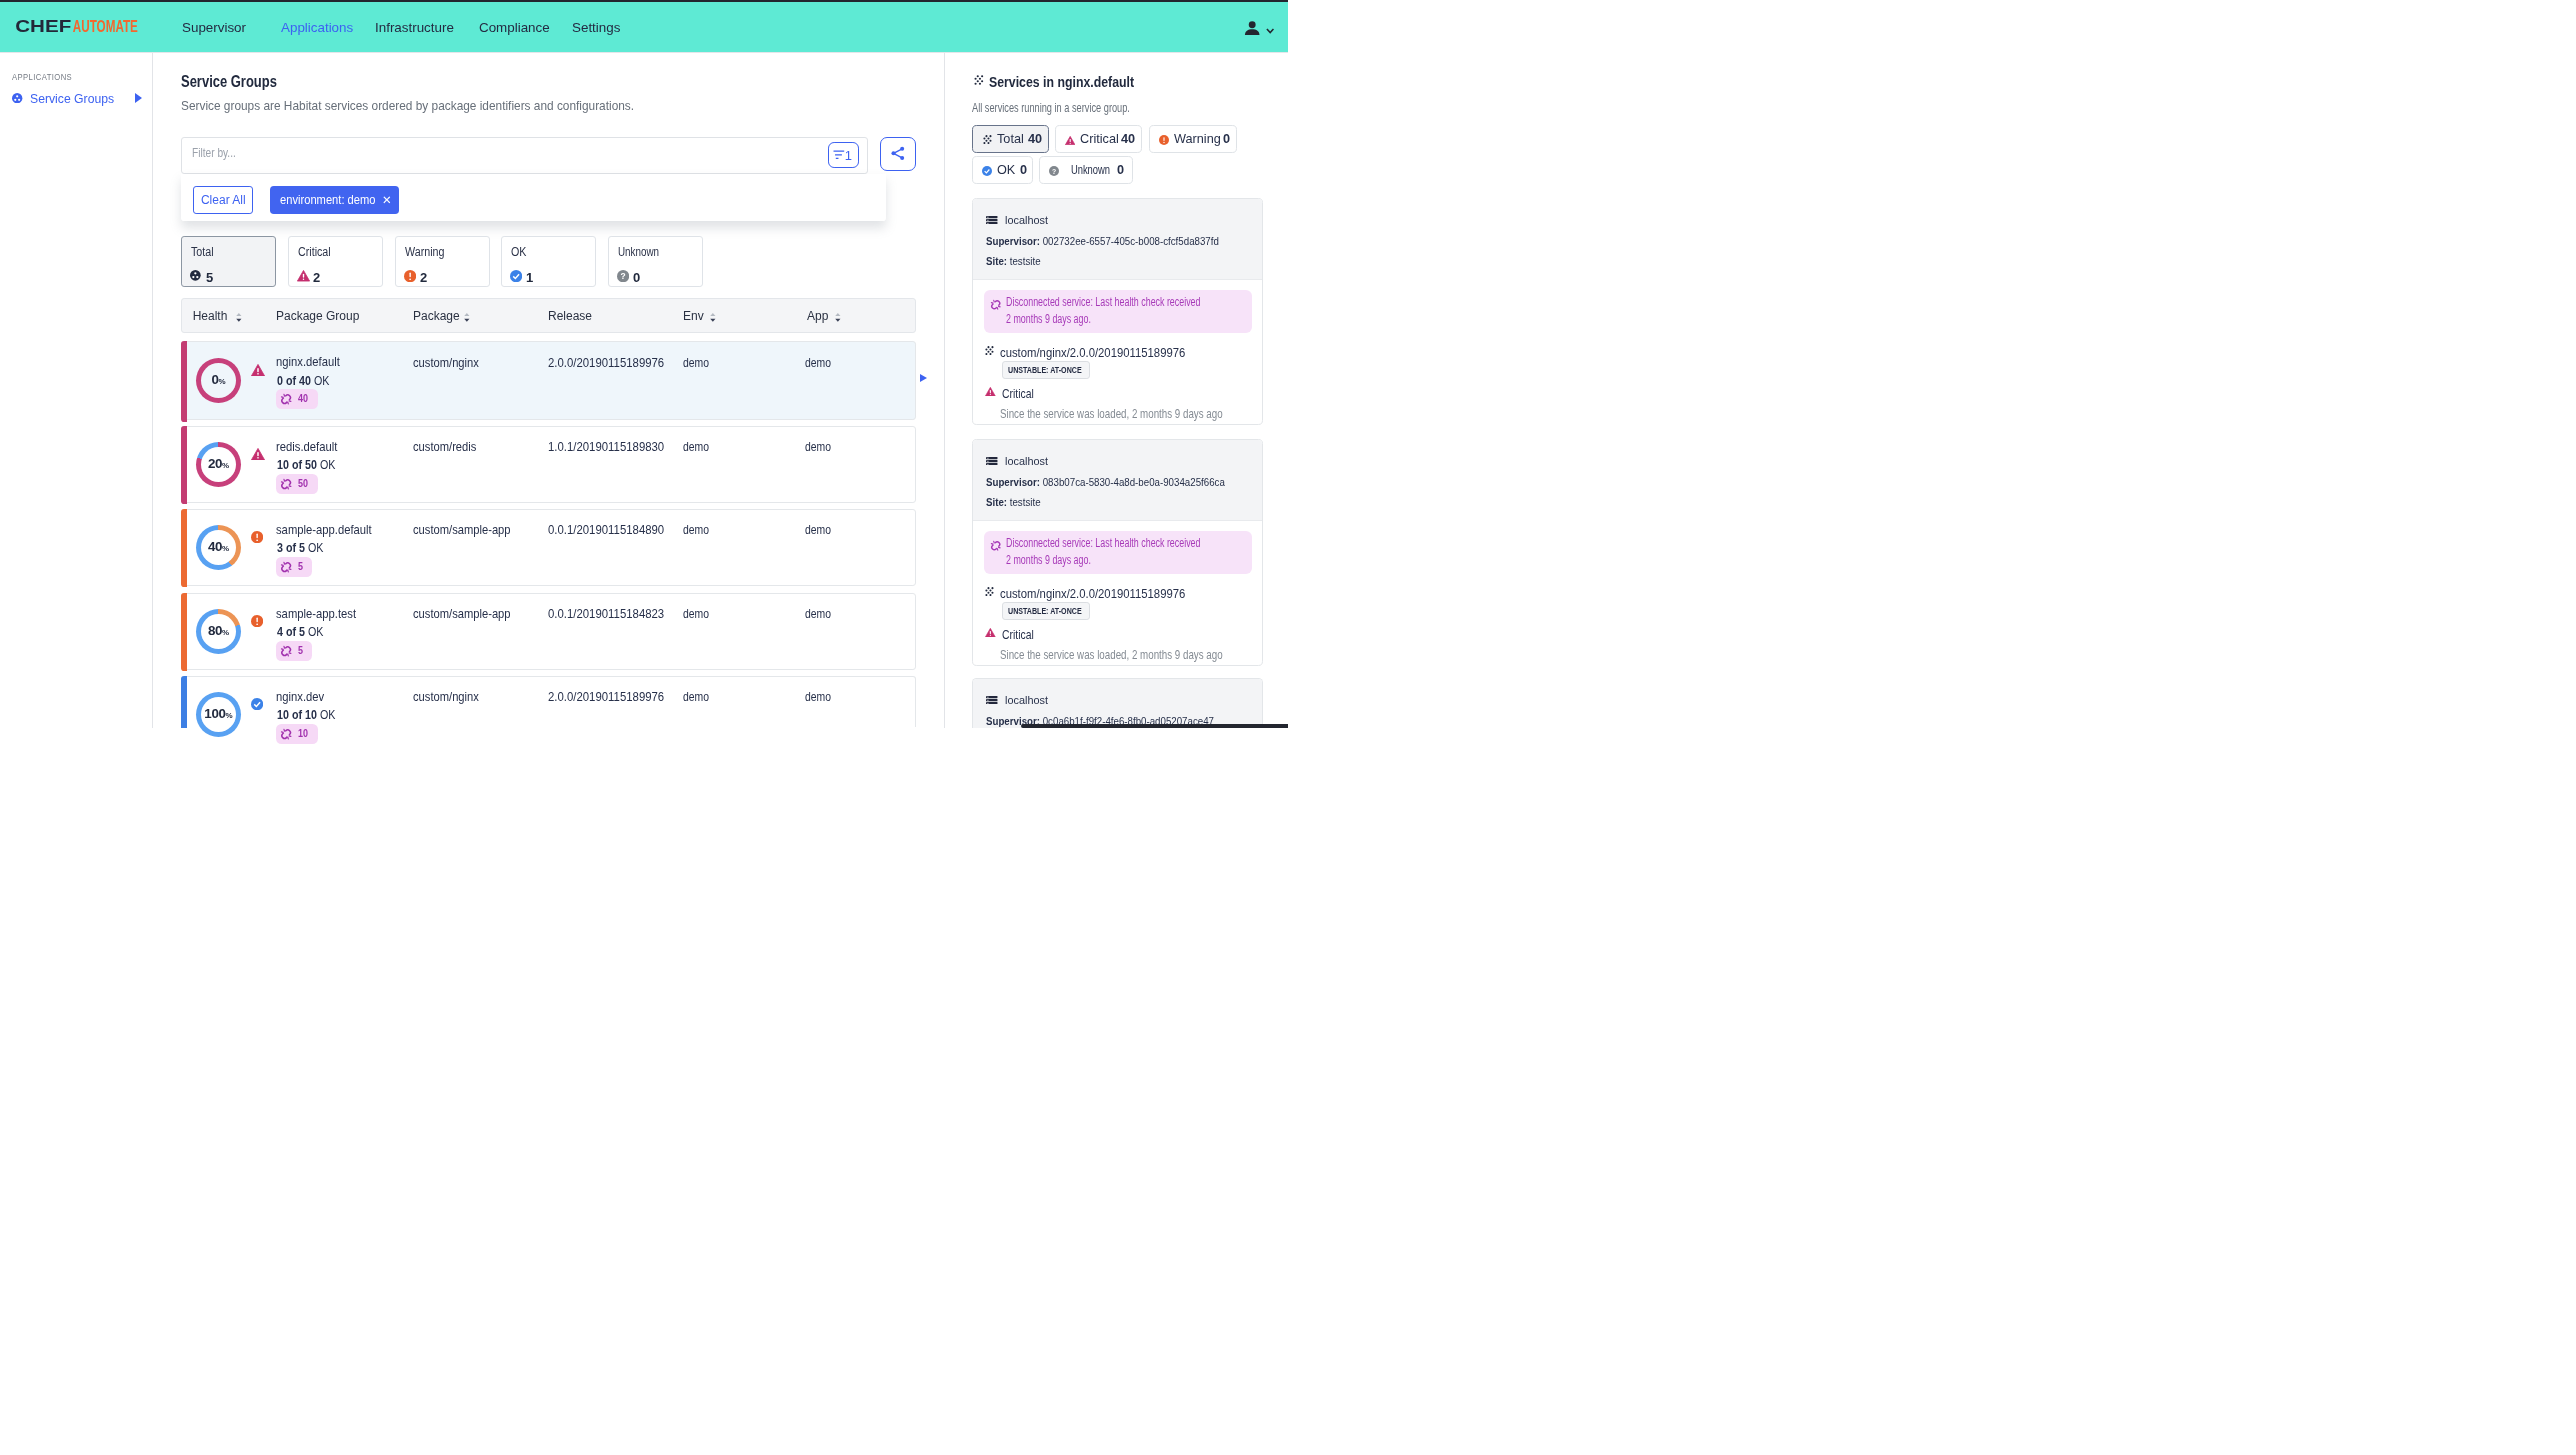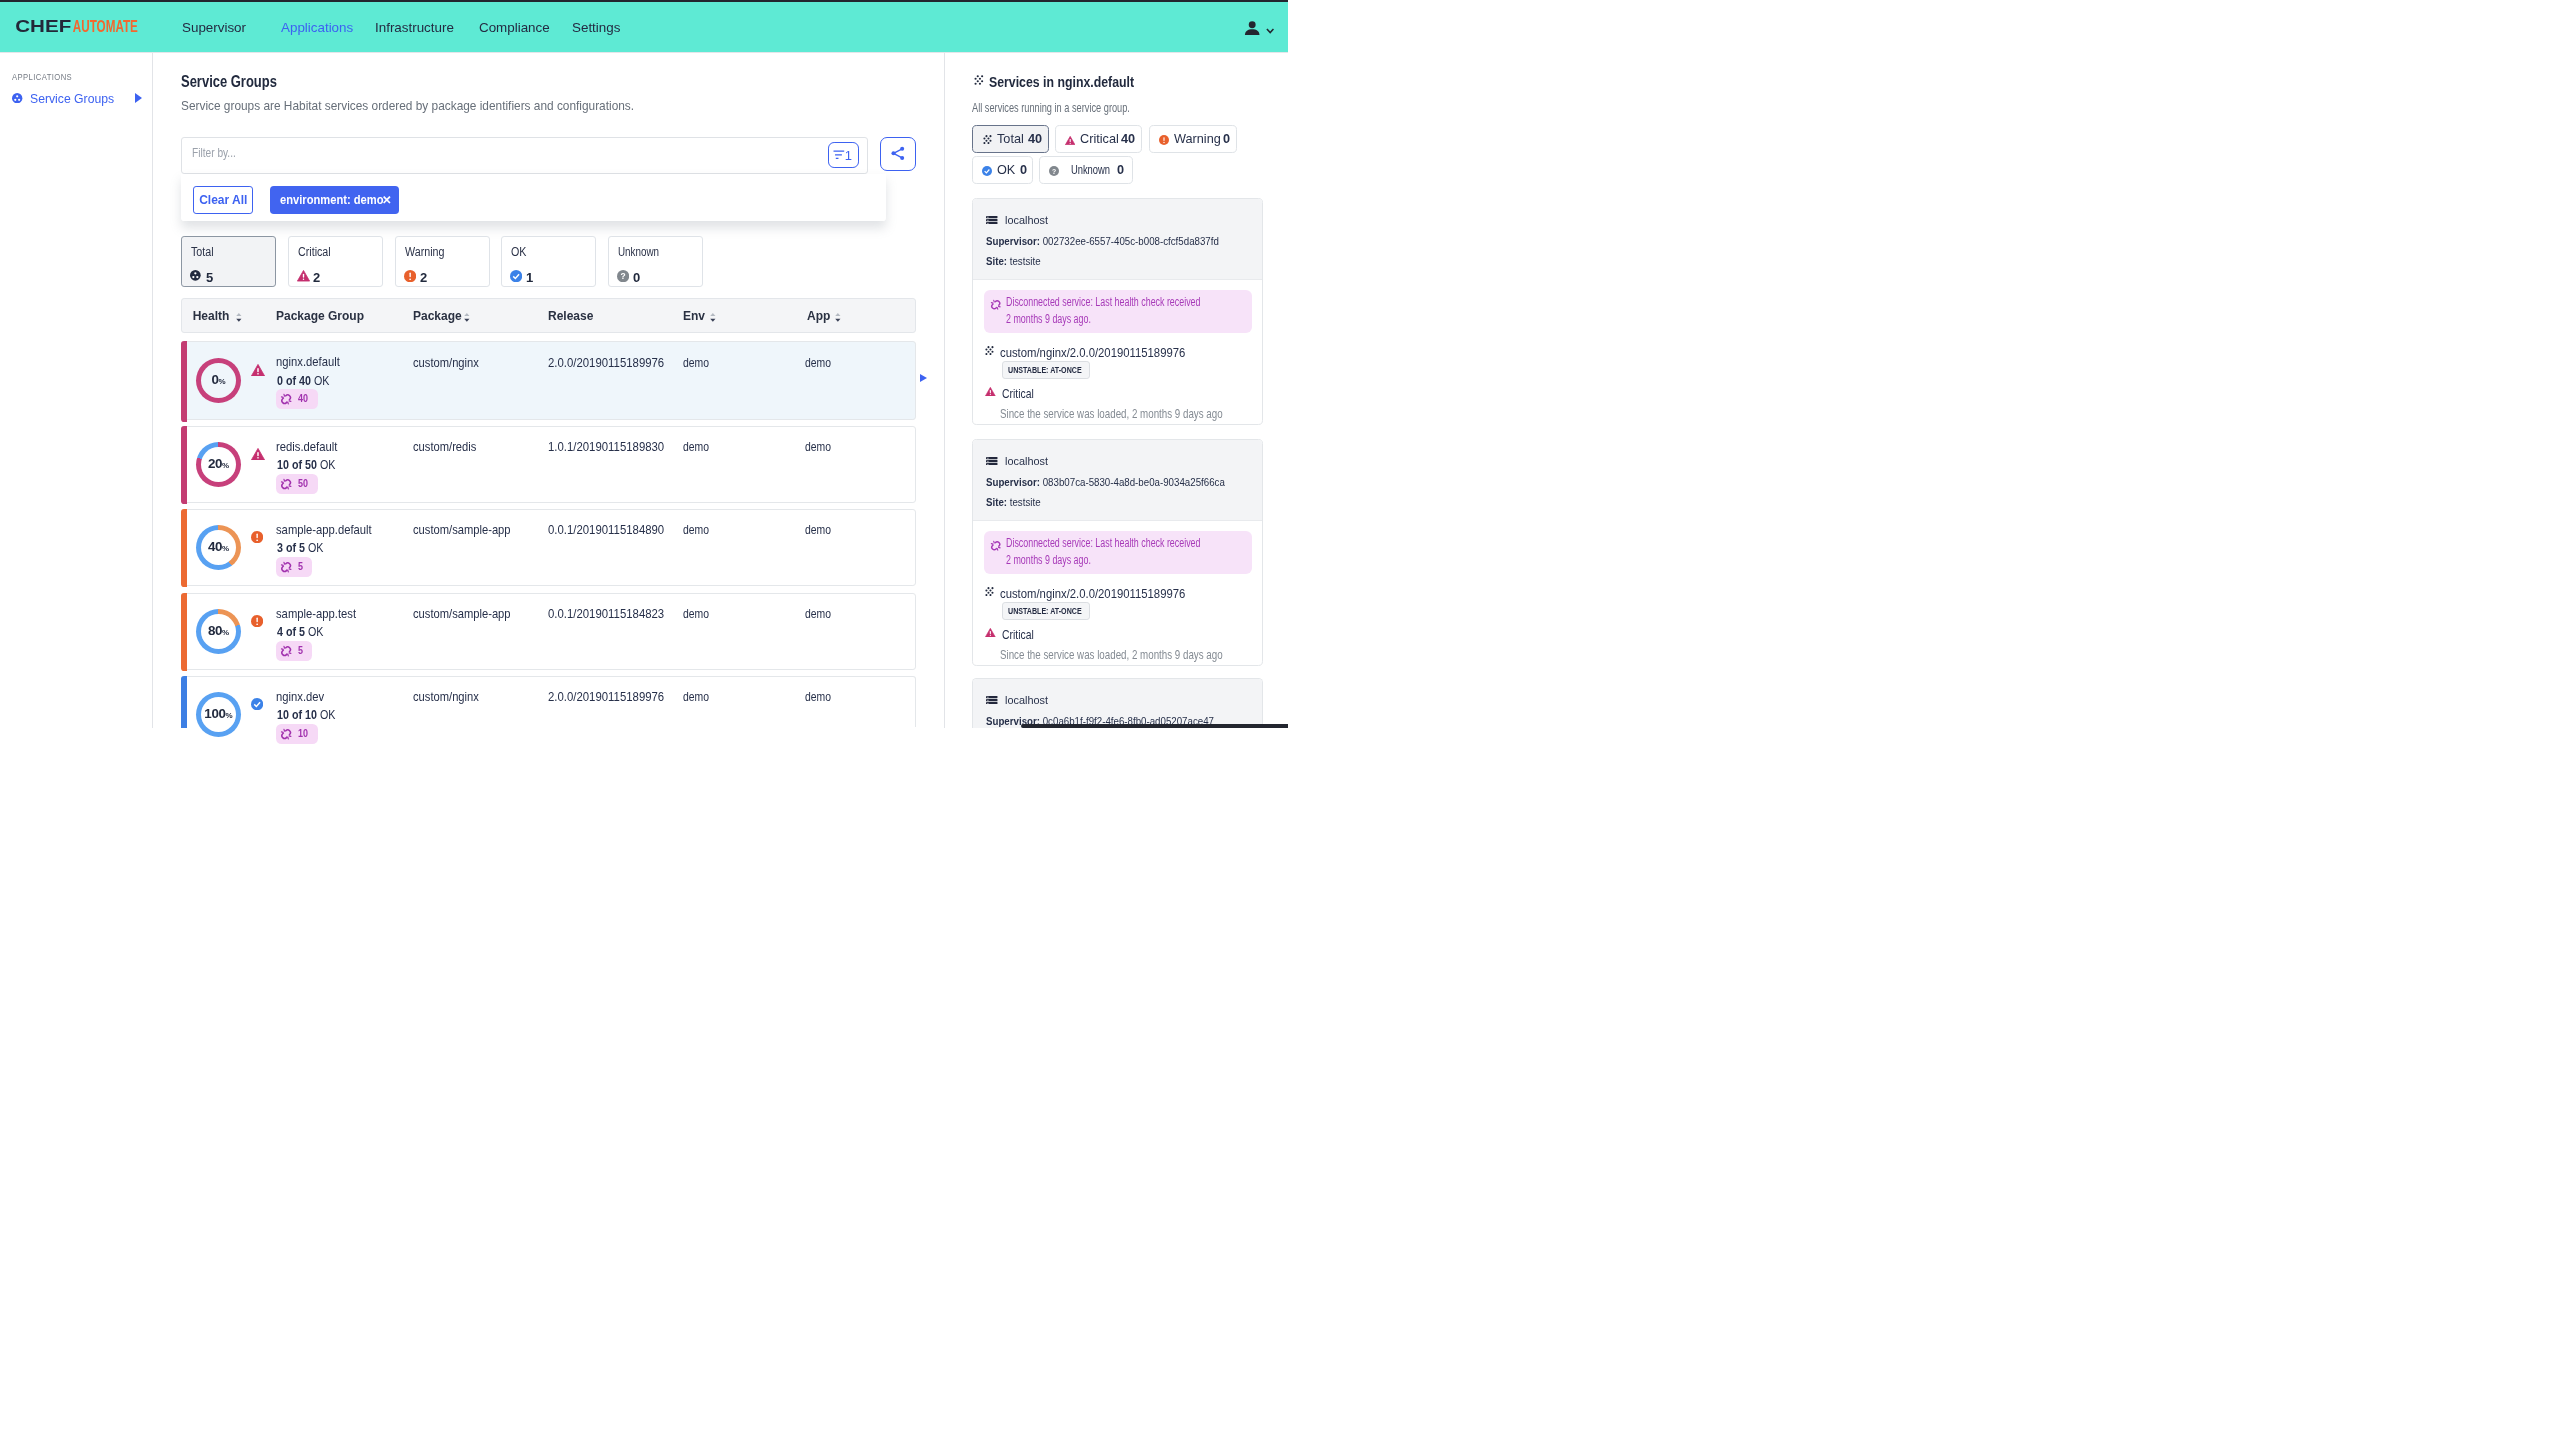--- a/index.html
+++ b/index.html
@@ -33,39 +33,39 @@
   #searchbox { position:absolute; left:28px; top:84px; width:687px; height:37px;
     background:#fff; border:0.8px solid #dfe2e6; border-radius:3.1px; }
   #placeholder { position:absolute; left:39px; top:93px; font-size:12.7px; color:#9ba1ab; }
   #filterbtn { position:absolute; left:675px; top:89px; width:31px; height:26px;
     border:1.2px solid #3d62f1; border-radius:6.1px; background:#fff; }
   #filterbtn span { position:absolute; left:15.7px; top:4.6px; color:#3d62f1; font-size:13px; }
   #sharebtn { position:absolute; left:727px; top:84px; width:36px; height:34px;
     border:1.3px solid #3d62f1; border-radius:7px; background:#fff; }
 
   #dropdown { position:absolute; left:28px; top:121px; width:705px; height:47px; background:#fff;
-    border-radius:0 0 3.1px 3.1px; box-shadow:0 6.1px 10.7px rgba(125,135,145,.24);font-weight:bold; }
+    border-radius:0 0 3.1px 3.1px; box-shadow:0 6.1px 10.7px rgba(125,135,145,.24); }
   #clearall { position:absolute; left:12.3px; top:12px; width:60px; height:28px; background:#fff;
     border:0.8px solid #3d62f1; border-radius:3.1px; color:#3d62f1; font-size:12px;
     text-align:center; line-height:26.5px; }
   #chip { position:absolute; left:89px; top:12px; width:129px; height:28px; background:#4164f0;
     border-radius:3.8px; color:#fff; font-size:12px; line-height:28px; }
   #chip .t { position:absolute; left:10px; transform:scaleX(.93); transform-origin:0 0; white-space:nowrap; }
   #chip .x { position:absolute; left:112px; font-size:11.5px; }
 
   .statcard { position:absolute; top:183px; width:95px; height:51px; background:#fff;
     border:0.8px solid #dfe3e8; border-radius:3.1px; }
   .statcard.sel { background:#f2f3f5; border-color:#8c96a2; }
   .statcard .t { position:absolute; left:8.8px; top:8.4px; font-size:12.3px; color:#2b3248; transform:scaleX(.87); transform-origin:0 0; }
   .statcard .n { position:absolute; left:24px; top:33px; font-size:13px; font-weight:bold; color:#222a3e; }
   .statcard .ic { position:absolute; left:8px; top:33px; }
 
   #thead { position:absolute; left:28px; top:245px; width:735px; height:35px;
     background:#f4f5f7; border:0.8px solid #e3e6ea; border-radius:3.1px; }
-  .th { position:absolute; top:9.6px; font-size:12px; font-weight:bold; color:#2a3142; }
+  .th { position:absolute; top:9.6px; font-size:12px; font-weight:normal; color:#2a3142; }
   .sort { position:absolute; top:11.5px; }
 
   .row { position:absolute; left:28px; width:735px; height:77px; background:#fff;
     border:0.8px solid #e4e7ea; border-radius:3.1px; }
   .row.sel { background:#eff6fb; }
   .rowbar { position:absolute; left:-0.8px; top:-0.8px; width:5.4px; height:78px; border-radius:3.1px 0 0 3.1px; }
   .donut { position:absolute; left:14px; top:15px; width:45px; height:45px; border-radius:50%; }
   .donut .hole { position:absolute; left:5px; top:5px; width:35px; height:35px; border-radius:50%;
     background:#fff; text-align:center; line-height:34px; }
   .row.sel .donut .hole { background:#eff6fb; }

